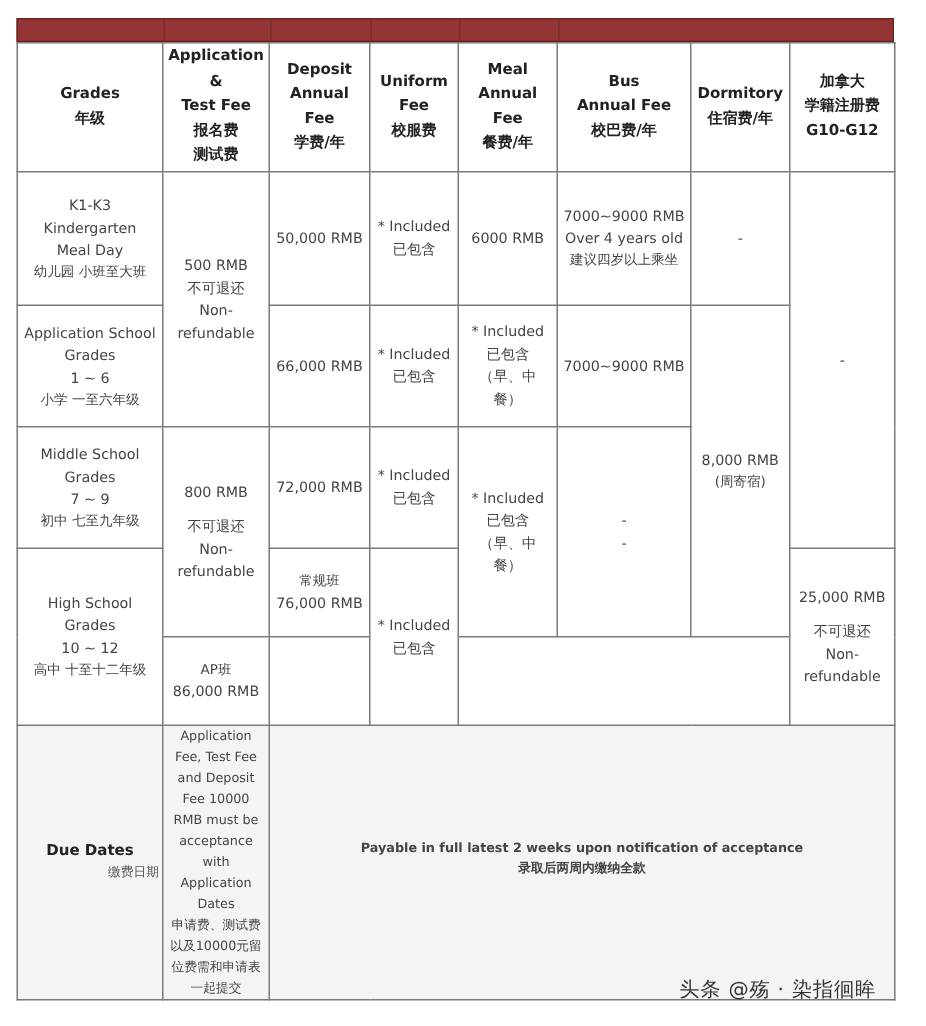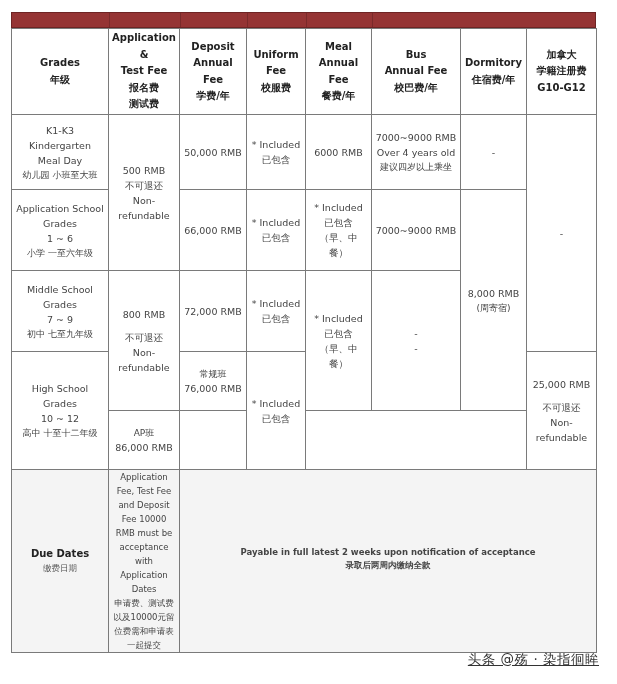--- a/index.html
+++ b/index.html
@@ -8,25 +8,25 @@
   .table-wrap { position: absolute; left: 11px; top: 12px; width: 585px; }
   .band { position: absolute; left: 0; top: 0; height: 16px; width: 585px; background: #953434;
           border: 1px solid #6e2424; box-sizing: border-box; }
   .band-seg { position: absolute; top: 0; height: 14px; border-right: 1px solid #7a2a2a; }
   table.fees { position: absolute; left: 0; top: 16px; border-collapse: collapse; table-layout: fixed; width: 585px; }
   table.fees td, table.fees th { border: 1.5px solid #7a7a7a; text-align: center; vertical-align: middle;
          padding: 0 2px; font-size: 9.5px; line-height: 15px; color: #444; word-wrap: break-word; }
   table.fees th { font-weight: bold; font-size: 10px; line-height: 16.5px; color: #222; }
   .row-due td { background: #f4f4f4; }
   .due-label { font-weight: bold; font-size: 10px; color: #222; }
-  .due-sub { font-size: 8.5px; color: #555; }
+  .due-sub { font-size: 8.5px; color: #555; text-align: right; }
   .small { font-size: 9px; line-height: 14px; }
   .gap { height: 8px; }
-  .watermark { position: absolute; right: 18px; top: 651px; font-size: 13.5px; color: #333;
-               font-family: "DejaVu Sans", sans-serif; letter-spacing: 0.5px; text-decoration: underline; }
+  .watermark { position: absolute; right: 33px; top: 651px; font-size: 13.5px; color: #333;
+               font-family: "DejaVu Sans", sans-serif; letter-spacing: 0.5px; }
   .dash { color: #777; }
 </style>
 </head>
 <body>
 
 <div class="table-wrap">
   <div class="band">
     <div class="band-seg" style="left:0;width:97px;"></div>
     <div class="band-seg" style="left:97px;width:71px;"></div>
     <div class="band-seg" style="left:168px;width:67px;"></div>
@@ -85,21 +85,21 @@
         <div>Dormitory</div>
         <div>住宿费/年</div>
       </th>
       <th>
         <div>加拿大</div>
         <div>学籍注册费</div>
         <div>G10-G12</div>
       </th>
     </tr>
 
-    <tr style="height:75px">
+    <tr style="height:89px">
       <td>
         <div>K1-K3</div>
         <div>Kindergarten</div>
         <div>Meal Day</div>
         <div class="small">幼儿园 小班至大班</div>
       </td>
       <td rowspan="2">
         <div>500 RMB</div>
         <div>不可退还</div>
         <div>Non-</div>

